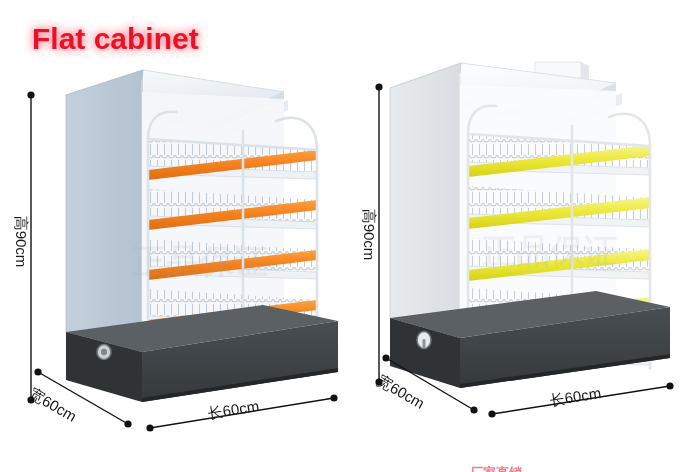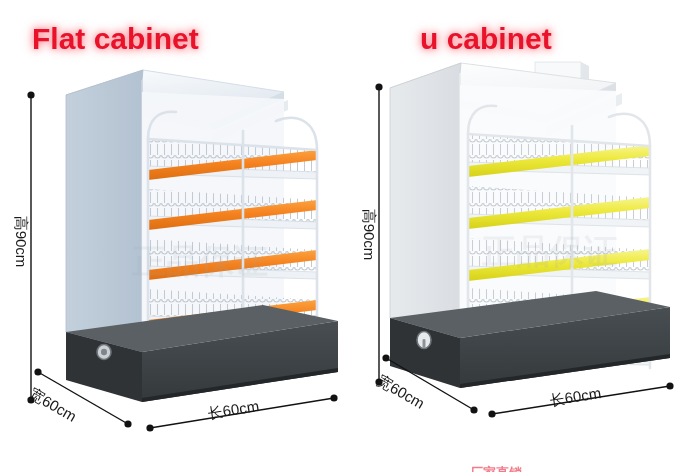--- a/index.html
+++ b/index.html
@@ -68,21 +68,20 @@
 
   svg { display: block; overflow: visible; }
 </style>
 </head>
 <body>
 
 <div id="stage">
 
   <div class="title title-left">Flat cabinet</div>
 
-  <div class="title title-right">u cabinet</div>
 
   <div class="cabinet" style="left:0; top:0; width:350px; height:472px;">
 
     <svg width="350" height="472" viewBox="0 0 350 472">
       <defs>
         <linearGradient id="topL" x1="0" y1="0" x2="0.6" y2="1">
           <stop offset="0%" stop-color="#fdfefe"></stop>
           <stop offset="100%" stop-color="#dde5ee"></stop>
         </linearGradient>
         <linearGradient id="sideL" x1="0" y1="0" x2="1" y2="0">

